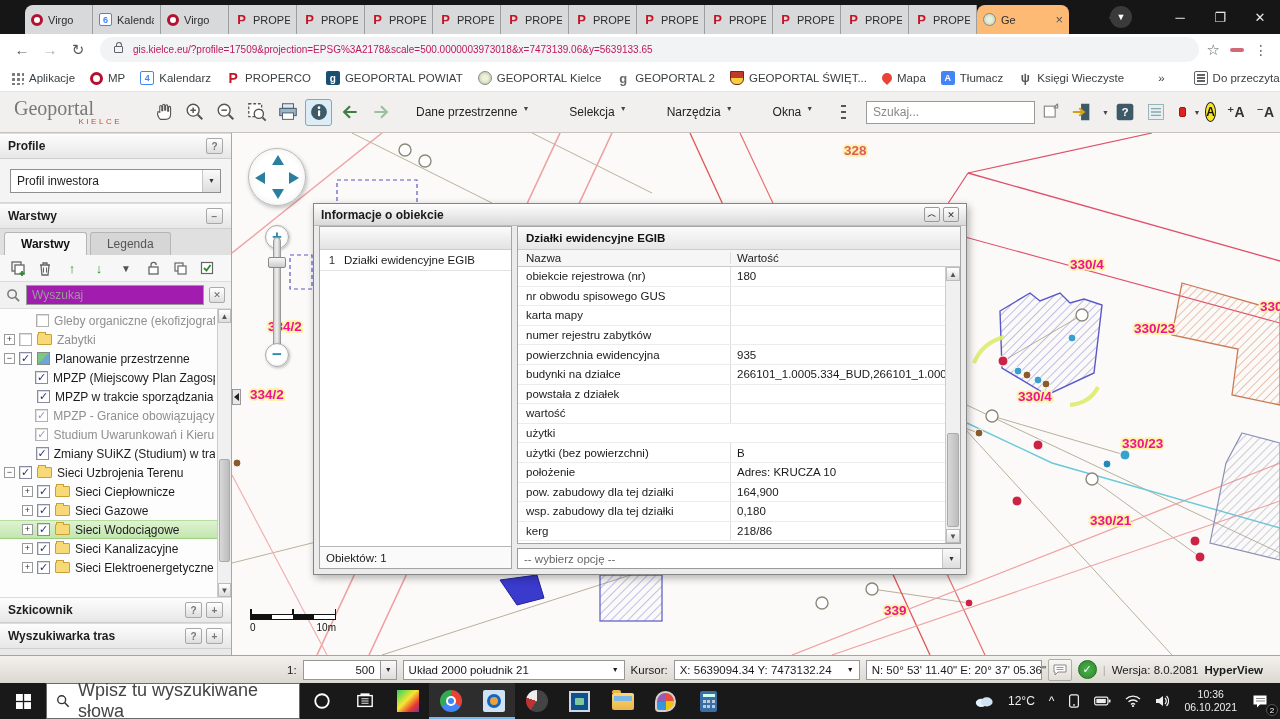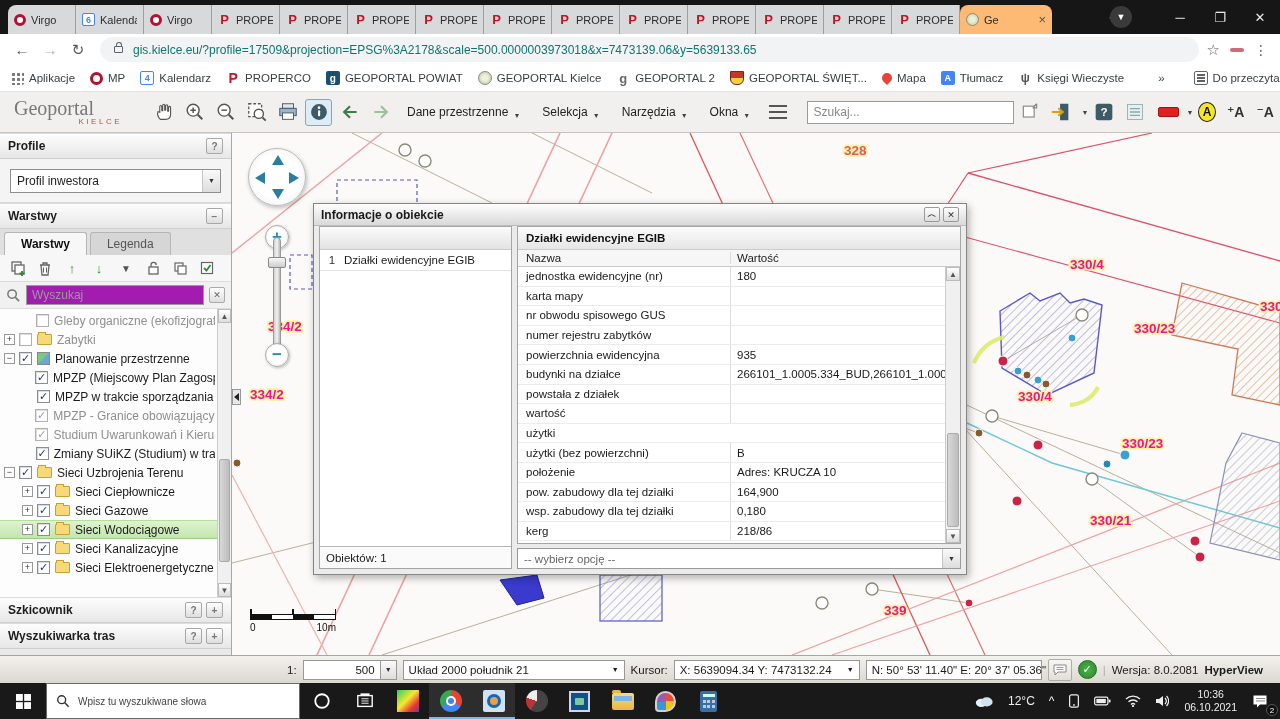--- a/index.html
+++ b/index.html
@@ -1,39 +1,39 @@
 <!DOCTYPE html>
 <html><head>
 <meta charset="utf-8">
 <style>
 *{margin:0;padding:0;box-sizing:border-box}
 body{font-family:"Liberation Sans","DejaVu Sans",sans-serif;background:#333}
 .screen{position:relative;width:1280px;height:719px;overflow:hidden;background:#fff;font-family:"Liberation Sans","DejaVu Sans",sans-serif}
 
 .titlebar{height:34px;background:#161616;display:flex;align-items:flex-end;position:relative}
-.tabstrip{display:flex;align-items:flex-end;padding-left:8px;height:34px;overflow:hidden;width:1100px}
+.tabstrip{display:flex;align-items:flex-end;padding-left:25px;height:34px;overflow:hidden;width:1100px}
 .tab{width:68px;height:29px;background:#d7d9db;display:flex;align-items:center;padding:0 6px;border-right:1px solid #9c9ea0;font-size:11px;color:#2d2d2d;overflow:hidden;white-space:nowrap;flex:none}
 .tab:first-child{border-radius:8px 0 0 0}
 .tab.active{background:#fdba74;border-radius:8px 8px 0 0;border-right:none;width:92px;position:relative}
 .tablabel{overflow:hidden;white-space:nowrap;flex:1}
 .tabclose{font-size:13px;color:#555;margin-left:3px}
 .fav{width:13px;height:13px;margin-right:5px;flex:none;display:flex;align-items:center;justify-content:center;font-size:10px;font-weight:bold;border-radius:2px}
 .fav-virgo{background:#fff;border-radius:50%;border:3px solid #b2122f;width:12px;height:12px}
 .fav-cal{background:#fff;border:1px solid #4285f4;color:#4285f4;font-size:9px}
 .fav-properco{color:#c41425;font-size:13px;background:transparent}
 .fav-globe{border:1.5px solid #8a8a8a;border-radius:50%;background:radial-gradient(circle,#e8f0d8 30%,#cfd8b8 70%)}
 .winctl{position:absolute;right:0;top:0;height:34px;display:flex;align-items:center}
 .wbtn2{width:40px;height:34px;display:flex;align-items:center;justify-content:center;color:#e8e8e8;font-size:13px}
 .profile-chev{width:22px;height:22px;border-radius:50%;background:#3a3a3a;color:#fff;display:flex;align-items:center;justify-content:center;font-size:9px;margin-right:28px}
 .newtab{width:28px;height:28px;color:#e0e0e0;font-size:17px;display:flex;align-items:center;justify-content:center;margin-bottom:2px}
 
 .addr{height:31px;background:#fff;display:flex;align-items:center;padding:0 8px}
 .navic{width:28px;text-align:center;font-size:15px;color:#5a5a5a}
 .navic.dim{color:#b0b0b0}
-.omnibox{flex:1;height:25px;background:#f1f3f4;border-radius:13px;display:flex;align-items:center;padding:0 12px;margin:0 8px;font-size:12px;color:#0f766e}
+.omnibox{flex:1;height:25px;background:#f1f3f4;border-radius:13px;display:flex;align-items:center;padding:0 12px;margin:0 8px;font-size:10px;color:#be185d}
 .lock{width:9px;height:7px;border:1.5px solid #5f6368;border-radius:1px;position:relative;margin:0 10px 0 2px}
 .lock:before{content:"";position:absolute;left:1px;top:-5px;width:4px;height:4px;border:1.5px solid #5f6368;border-bottom:none;border-radius:3px 3px 0 0}
 .addr-right{display:flex;align-items:center;gap:10px;padding-right:4px}
 .star{font-size:15px;color:#5f6368}
 .ext-dash{width:14px;height:4px;background:#d06a78;border-radius:2px}
 .dots3{font-size:14px;color:#5f6368;letter-spacing:0}
 
 .bm{height:27px;background:#fff;display:flex;align-items:center;padding-left:10px;font-size:11.5px;color:#3c4043;border-bottom:1px solid #e4e4e4}
 .bm-item{display:flex;align-items:center;margin-right:15px;white-space:nowrap}
 .bmi{width:14px;height:14px;margin-right:5px;display:flex;align-items:center;justify-content:center;font-size:10px;font-weight:bold;border-radius:2px;flex:none}
@@ -52,21 +52,21 @@
 .bm-sep{width:1px;height:16px;background:#d0d0d0;margin-right:14px}
 .bmi-list{border:1.5px solid #5f6368;border-radius:2px;position:relative}
 .bmi-list:before{content:"";position:absolute;left:2px;top:2px;right:2px;height:1.5px;background:#5f6368;box-shadow:0 3px 0 #5f6368,0 6px 0 #5f6368}
 
 .gtb{height:41px;background:#f1f0ee;border-bottom:1px solid #c6c3be;display:flex;align-items:center}
 .brand{width:148px;flex:none;line-height:1;padding-left:14px}
 .brand-main{font-size:20px;color:#787876;font-family:"Liberation Serif","DejaVu Serif",serif}
 .brand-sub{font-size:8px;color:#d43;letter-spacing:2.5px;text-align:right;width:108px}
 .ticon{width:27px;height:27px;margin:0 2px;display:flex;align-items:center;justify-content:center;flex:none}
 .ticon.pressed{border:1px solid #7da9c9;background:#dcedf7;border-radius:3px}
-.gmenu{font-size:12px;color:#222;margin:0 11px;display:flex;align-items:flex-end;white-space:nowrap}
+.gmenu{font-size:12px;color:#222;margin:0 20px;display:flex;align-items:flex-start;white-space:nowrap}
 .caret{font-size:7px;color:#444;margin-left:5px}
 .gsearch{width:238px;height:23px;border:1px solid #9a9a9a;font-size:12px;padding:0 6px;color:#333;background:#fff;margin-left:12px}
 .gsearch::placeholder{color:#888}
 .hamb{width:20px;height:14px;border-top:2.5px solid #555;border-bottom:2.5px solid #555;position:relative;margin:0 8px}
 .hamb:before{content:"";position:absolute;left:0;right:0;top:3.5px;height:2.5px;background:#555}
 .txtbtn{font-size:14px;font-weight:bold;color:#333;margin:0 6px}
 .circA{width:20px;height:20px;border-radius:50%;background:#f5e62a;border:1.5px solid #222;color:#111;font-weight:bold;font-size:12px;display:flex;align-items:center;justify-content:center;margin:0 5px}
 .flagbtn{width:24px;height:10px;background:#d22;border-radius:2px;border:1px solid #a11;margin:0 2px 0 8px}
 
 .main{position:absolute;top:133px;left:0;width:1280px;height:522px;display:flex}
@@ -141,21 +141,21 @@
 .dsel .seltext{flex:1;padding-left:6px}
 
 .sbar{position:absolute;left:0;width:1280px;top:655px;height:28px;background:linear-gradient(#f3f1ed,#dbd8d2);border-top:1px solid #a8a5a0;display:flex;align-items:center;font-size:11.5px;color:#1a1a1a;padding-left:287px;gap:6px}
 .sfield{background:#fff;border:1px solid #979797;height:20px;display:flex;align-items:center;padding:0 5px;white-space:nowrap}
 .sfarrow{width:16px;height:20px;border:1px solid #979797;border-left:none;background:linear-gradient(#fafafa,#ddd);display:flex;align-items:center;justify-content:center;font-size:7px;color:#333}
 .gcheck{width:19px;height:19px;border-radius:50%;background:radial-gradient(circle,#4db04d,#2c8a2c);color:#fff;font-size:11px;display:flex;align-items:center;justify-content:center;border:1px solid #1f6f1f}
 .sbtn{width:24px;height:22px;border:1px solid #b0ada8;background:linear-gradient(#f8f6f2,#e2dfda);border-radius:2px;display:flex;align-items:center;justify-content:center}
 
 .tbar{position:absolute;left:0;top:683px;width:1280px;height:36px;background:#191919;display:flex;align-items:center;color:#eee}
 .start{width:46px;height:36px;display:flex;align-items:center;justify-content:center}
-.tsearch{width:254px;height:36px;background:#fff;border:1px solid #6a6a6a;display:flex;align-items:center;padding:0 9px;gap:8px;color:#444;font-size:10px}
+.tsearch{width:254px;height:36px;background:#fff;border:1px solid #6a6a6a;display:flex;align-items:center;padding:0 9px;gap:8px;color:#444;font-size:18px}
 .tsearch .mag{flex:none}
 .tapp{width:43px;height:36px;display:flex;align-items:center;justify-content:center;position:relative}
 .tapp.active{background:#2d2d2d;box-shadow:inset 0 -2px 0 #76b9ed}
 .tray{margin-left:auto;display:flex;align-items:center;gap:0}
 .trayi{height:36px;display:flex;align-items:center;justify-content:center;padding:0 7px;font-size:12px}
 .clock{font-size:10.5px;line-height:1.25;text-align:center;padding:0 8px}
 .badge{position:absolute;right:2px;bottom:3px;width:12px;height:12px;border-radius:50%;background:#0f0f0f;border:1px solid #555;color:#fff;font-size:8px;display:flex;align-items:center;justify-content:center}
 </style>
 </head>
 <body>
@@ -723,29 +723,29 @@
             <div class="rpan">
               <div class="pan-h">Działki ewidencyjne EGIB</div>
               <div class="tbl-h">
                 <div class="col-n">Nazwa</div>
                 <div class="col-v">Wartość</div>
                 <div style="width:15px"></div>
               </div>
               <div class="tblwrap">
                 <div class="tbl-in" id="tblrows">
                     <div class="trow">
-                      <div class="col-n">jednostka ewidencyjne (nr)</div>
+                      <div class="col-n">obiekcie rejestrowa (nr)</div>
                       <div class="col-v">180</div>
                     </div>
                     <div class="trow">
+                      <div class="col-n">nr obwodu spisowego GUS</div>
+                      <div class="col-v"></div>
+                    </div>
+                    <div class="trow">
                       <div class="col-n">karta mapy</div>
-                      <div class="col-v"></div>
-                    </div>
-                    <div class="trow">
-                      <div class="col-n">nr obwodu spisowego GUS</div>
                       <div class="col-v"></div>
                     </div>
                     <div class="trow">
                       <div class="col-n">numer rejestru zabytków</div>
                       <div class="col-v"></div>
                     </div>
                     <div class="trow">
                       <div class="col-n">powierzchnia ewidencyjna</div>
                       <div class="col-v">935</div>
                     </div>

